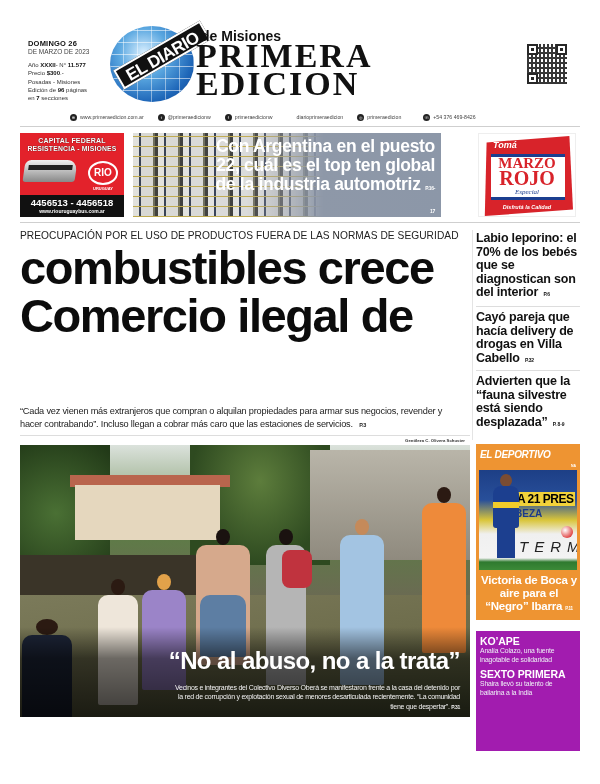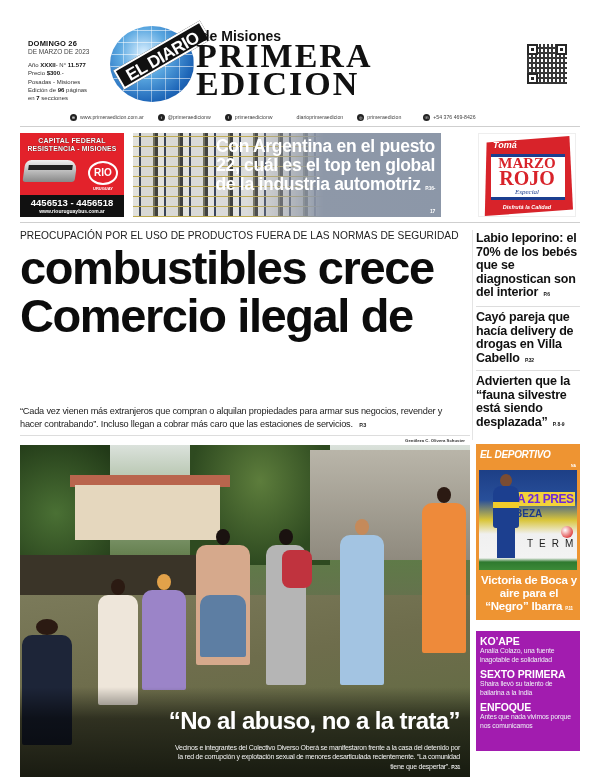--- a/index.html
+++ b/index.html
@@ -84,21 +84,21 @@
   
   .kicker { position: absolute; left: 20px; top: 230px; width: 450px; font-size: 10.2px; color: #222; letter-spacing: 0.05px; white-space: nowrap; }
   .main-headline { position: absolute; left: 20px; top: 244px; width: 450px; font-weight: bold; font-size: 47px; line-height: 48px;
            letter-spacing: -1.4px; color: #0c0c0c; }
   .main-headline span { display: block; white-space: nowrap; }
   .lead { position: absolute; left: 20px; top: 405px; width: 445px; font-size: 9.2px; line-height: 13px; color: #222; letter-spacing: -0.2px; }
   .lead .page-ref { font-size: 5.5px; font-weight: bold; margin-left: 4px; }
   .rule-3 { position: absolute; left: 20px; top: 435px; width: 450px; height: 1px; background: #ddd; }
   .credit { position: absolute; right: 135px; top: 438px; font-size: 4.3px; font-weight: bold; color: #333; }
 
-  .photo { position: absolute; left: 20px; top: 445px; width: 450px; height: 332px; overflow: hidden;
+  .photo { position: absolute; left: 20px; top: 445px; width: 450px; height: 272px; overflow: hidden;
            background: linear-gradient(180deg, #dbe2dc 0%, #9bb08d 18%, #5f7a48 35%, #6a6b52 55%, #5d6646 75%, #4a553a 100%); }
   .photo .trees-left { position: absolute; left: 0; top: 0; width: 90px; height: 170px; background: radial-gradient(circle at 40% 40%, #4a7034, #223a18 70%); }
   .photo .trees-mid { position: absolute; left: 170px; top: 0; width: 140px; height: 120px; background: radial-gradient(ellipse at 50% 30%, #5d7d3c, #2e4a20 70%); }
   .photo .wall { position: absolute; left: 290px; top: 5px; width: 160px; height: 110px; background: linear-gradient(180deg, #b9b5a9, #8f8a7e); }
   .photo .house { position: absolute; left: 55px; top: 40px; width: 145px; height: 55px; background: #e5d7be; }
   .photo .house-roof { position: absolute; left: 50px; top: 30px; width: 160px; height: 12px; background: #b9654d; }
   .photo .house-base { position: absolute; left: 0; top: 110px; width: 200px; height: 60px; background: #3a3428; }
   .photo .ground { position: absolute; left: 0; top: 150px; width: 450px; height: 182px; background: linear-gradient(170deg, #7b7a5a 0%, #6e6d4c 40%, #5c6a3e 100%); }
   .person { position: absolute; border-radius: 10px 10px 2px 2px; }
   .person .head { position: absolute; left: 50%; top: -16px; width: 14px; height: 16px; margin-left: -7px; border-radius: 50%; }
@@ -110,23 +110,23 @@
   .side-story { position: absolute; left: 476px; width: 104px; font-weight: bold; font-size: 12.5px; line-height: 13.5px; color: #111; letter-spacing: -0.2px; }
   .side-story .page-ref { font-size: 5px; margin-left: 2px; }
   .side-rule { position: absolute; left: 476px; width: 104px; height: 1px; background: #ddd; }
   .vrule { position: absolute; left: 472px; top: 230px; width: 1px; height: 210px; background: #e4e4e4; }
 
   .deportivo { position: absolute; left: 476px; top: 444px; width: 104px; height: 176px; background: #ee9432; text-align: center; }
   .deportivo .tag { position: absolute; left: 4px; top: 5px; color: #fff; font-weight: bold; font-style: italic; font-size: 10px; letter-spacing: -0.3px; }
   .deportivo .na { position: absolute; right: 4px; top: 20px; color: #fff; font-size: 3.5px; font-weight: bold; }
   .deportivo .pic { position: absolute; left: 3px; top: 26px; width: 98px; height: 100px; overflow: hidden;
            background: linear-gradient(180deg, #1d3f86 0%, #284f9a 30%, #d9c53a 50%, #f0f0f0 64%, #f3f3f3 88%, #2f7a2f 92%, #3c8a38 100%); }
-  .deportivo .pic .banner-txt { position: absolute; left: 36px; top: 22px; color: #6d28d9; font-weight: bold; font-size: 12px; letter-spacing: -0.5px; background: #f2d23a; padding: 0 2px; }
+  .deportivo .pic .banner-txt { position: absolute; left: 36px; top: 22px; color: #000000; font-weight: bold; font-size: 12px; letter-spacing: -0.5px; background: #f2d23a; padding: 0 2px; }
   .deportivo .pic .banner-txt2 { position: absolute; left: 36px; top: 38px; color: #1a3a8a; font-weight: bold; font-size: 10px; }
-  .deportivo .pic .term { position: absolute; left: 48px; top: 68px; color: #222; font-size: 10px; letter-spacing: 6px; }
+  .deportivo .pic .term { position: absolute; left: 40px; top: 68px; color: #222; font-size: 15px; letter-spacing: 6px; font-style: italic; }
   .deportivo .pic .player { position: absolute; left: 14px; top: 16px; width: 26px; height: 42px; border-radius: 8px 8px 3px 3px;
            background: linear-gradient(180deg, #1c3f8f 0 38%, #f2cc2a 38% 52%, #1c3f8f 52% 100%); }
   .deportivo .pic .player-head { position: absolute; left: 21px; top: 4px; width: 12px; height: 13px; border-radius: 50%; background: #7a4c33; }
   .deportivo .pic .legs { position: absolute; left: 18px; top: 56px; width: 18px; height: 32px; background: #1c3f8f; }
   .deportivo .pic .ball { position: absolute; left: 82px; top: 56px; width: 12px; height: 12px; border-radius: 50%; background: radial-gradient(circle at 35% 35%, #fff, #d33 80%); }
   .deportivo .headline { position: absolute; left: 4px; top: 130px; width: 98px; color: #fff; font-weight: bold; font-size: 11.5px; line-height: 13px; letter-spacing: -0.2px; }
   .deportivo .headline .page-ref { font-size: 4.5px; }
 
   .sections { position: absolute; left: 476px; top: 631px; width: 104px; height: 120px; background: #a21caf; padding: 4px 4px; }
   .sec-item { margin-bottom: 4px; }
@@ -324,17 +324,13 @@
 
 <div class="sections">
   <div class="sec-item">
     <div class="sec-title">KO’APE</div>
     <div class="sec-desc">Analía Colazo, una fuente inagotable de solidaridad</div>
   </div>
   <div class="sec-item">
     <div class="sec-title">SEXTO PRIMERA</div>
     <div class="sec-desc">Shaira llevó su talento de bailarina a la India</div>
   </div>
-  <div class="sec-item">
-    <div class="sec-title">ENFOQUE</div>
-    <div class="sec-desc">Antes que nada vivimos porque nos comunicamos</div>
-  </div>
 </div>
 
 </body></html>

